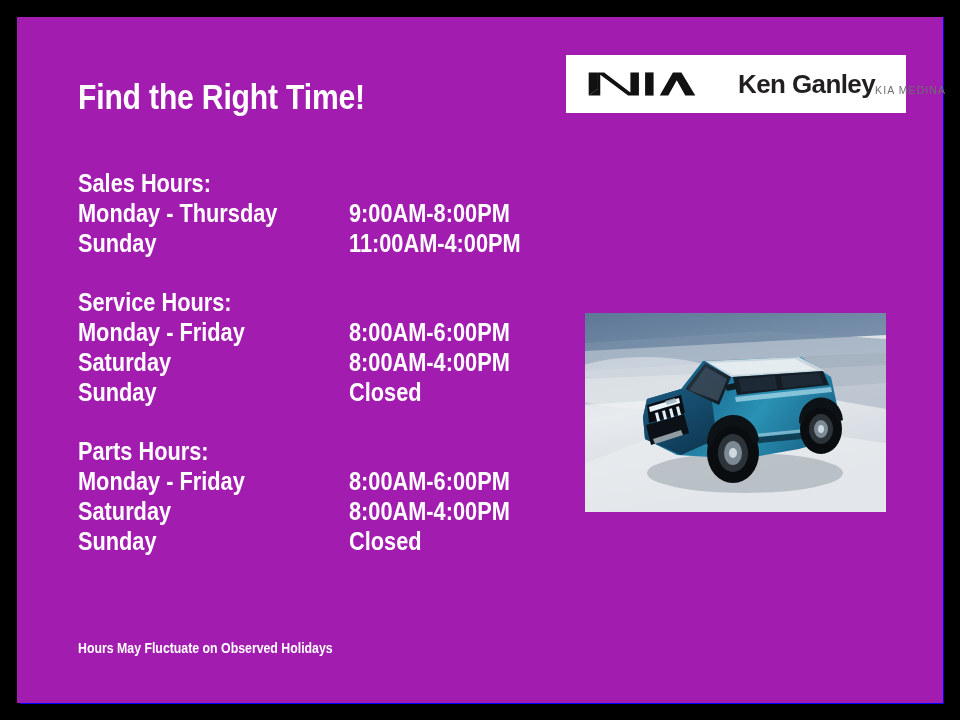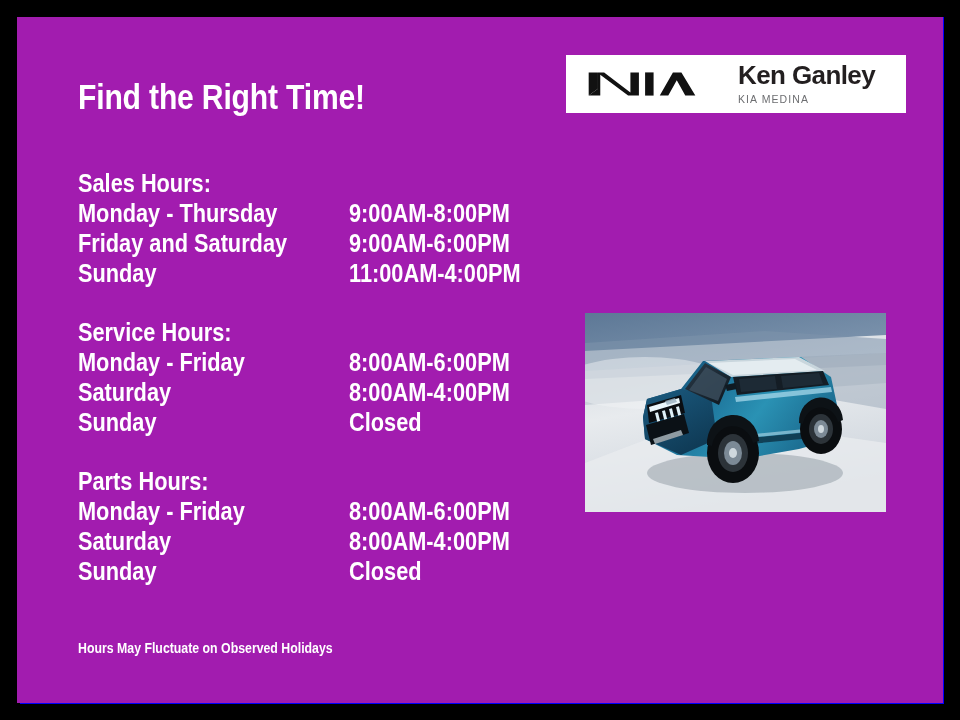--- a/index.html
+++ b/index.html
@@ -128,38 +128,38 @@
   #kia-mark {
     flex: 0 0 auto;
     width: 124px;
     height: 34px;
     display: block;
   }
   #kia-mark svg { display: block; width: 100%; height: 100%; }
   #dealer-name-block {
     margin-left: 34px;
     display: flex;
-    flex-direction: column;
+    flex-direction: row;
     justify-content: center;
   }
   #dealer-name {
     font-size: 26px;
     font-weight: bold;
     color: #231F20;
     line-height: 1.0;
     letter-spacing: -0.6px;
     white-space: nowrap;
   }
   #dealer-sub {
     font-size: 10.5px;
     font-weight: normal;
     color: #6D6E71;
     letter-spacing: 1.1px;
     line-height: 1.25;
-    margin-top: 5px;
+    margin-top: 13px;
     white-space: nowrap;
   }
 
   
   #vehicle-photo {
     position: absolute;
     left: 568px;
     top: 296px;
     width: 301px;
     height: 199px;
@@ -179,24 +179,20 @@
 
     <div id="page-title">Find the Right Time!</div>
 
     <div id="hours-area">
 
       <div class="hours-section">
         <span class="section-heading">Sales Hours:</span>
         <div class="hours-row">
           <span class="day-label">Monday - Thursday</span>
           <span class="time-value">9:00AM-8:00PM</span>
-        </div>
-        <div class="hours-row">
-          <span class="day-label">Friday and Saturday</span>
-          <span class="time-value">9:00AM-6:00PM</span>
         </div>
         <div class="hours-row">
           <span class="day-label">Sunday</span>
           <span class="time-value">11:00AM-4:00PM</span>
         </div>
       </div>
 
       <div class="hours-section">
         <span class="section-heading">Service Hours:</span>
         <div class="hours-row">

